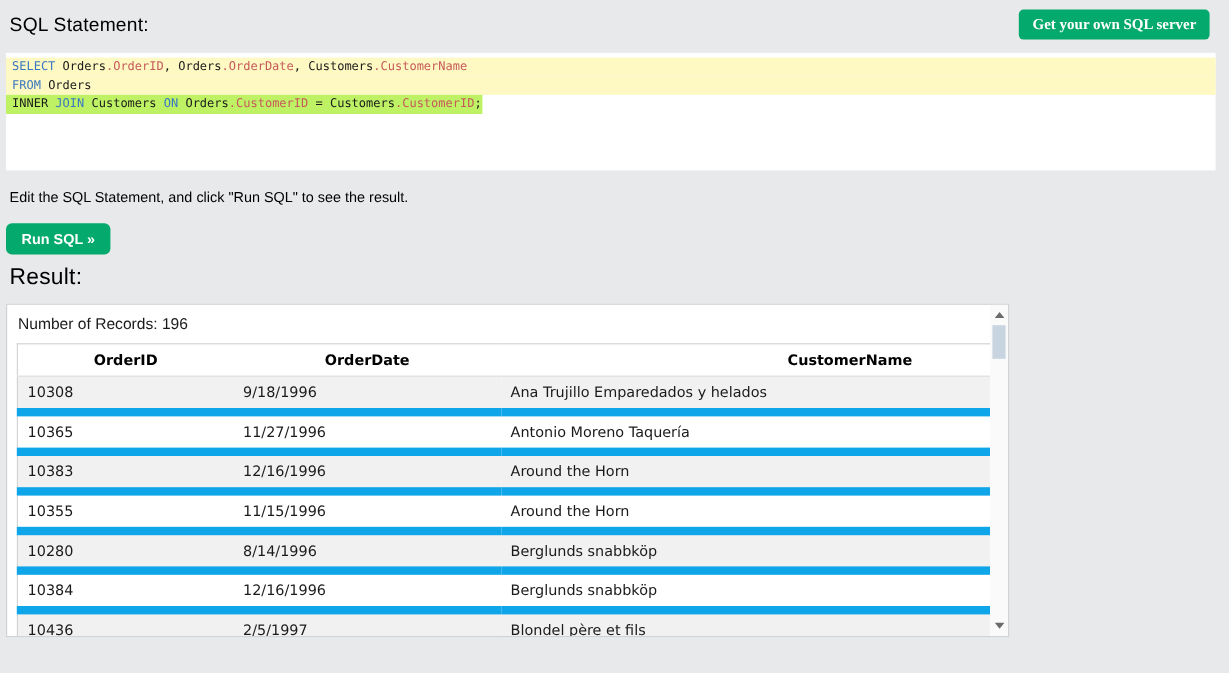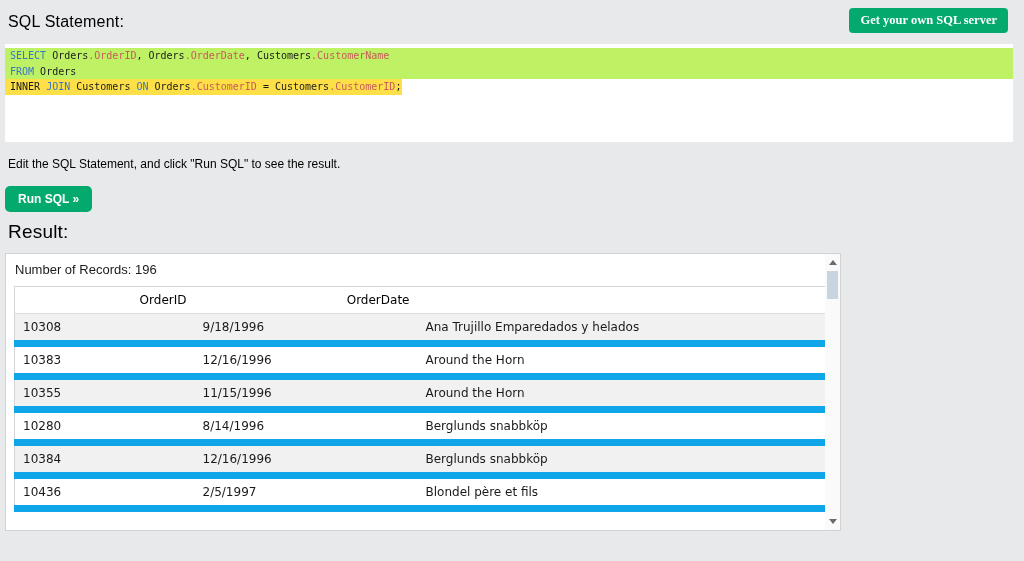--- a/index.html
+++ b/index.html
@@ -10,43 +10,43 @@
 
   .sql-title { position:absolute; left:8px; top:13px; font-size:16px; color:#000; letter-spacing:0.2px; }
   .server-btn { position:absolute; top:8px; right:16px; background:#04aa6d; color:#fff; border:none;
                 font-family:Liberation Serif, serif; font-size:12.5px; font-weight:700;
                 padding:5px 11px; border-radius:4px; cursor:pointer; }
 
   .editor { position:absolute; left:5px; top:44px; width:1008px; height:98px; background:#fff;
             font-family:"DejaVu Sans Mono","Liberation Mono", monospace; font-size:10px;
             line-height:15.5px; padding-top:4px; cursor:text; }
   .cl { height:15.5px; white-space:pre; padding-left:5px; }
-  .cl.sel-full { background:#bef264; }
+  .cl.sel-full { background:#fef9c3; }
   .cl.sel-text { padding-left:0; }
-  .selbg { background:#fde047; display:inline-block; height:15.5px; padding-left:5px; padding-right:1px; }
+  .selbg { background:#bef264; display:inline-block; height:15.5px; padding-left:5px; padding-right:1px; }
   .kw { color:#3a77c2; }
   .fd { color:#c75a5a; }
   .pl { color:#1a1a1a; }
 
   .instructions { position:absolute; left:8px; top:157px; font-size:12px; color:#000; }
 
   .run-btn { position:absolute; left:5px; top:186px; background:#04aa6d; color:#fff; border:none;
              font-family:"Liberation Sans", sans-serif; font-size:12px; font-weight:700;
              padding:6px 13px; border-radius:5px; cursor:pointer; }
 
   .result-title { position:absolute; left:8px; top:221px; font-size:19px; color:#000; letter-spacing:0.2px; }
 
   .result-panel { position:absolute; left:5px; top:253px; width:836px; height:278px; background:#fff;
                   border:1px solid #d0d2d4; overflow:hidden; }
   .records { margin:8px 0 0 9px; font-size:13px; color:#1a1a1a; }
 
   table.result-table { margin:9px 0 0 8px; width:985px; border-collapse:collapse; table-layout:fixed;
                        font-family:"DejaVu Sans", sans-serif; font-size:12px; color:#1a1a1a;
                        border:1px solid #d4d4d4; }
-  .result-table th { font-weight:400; text-align:right; padding:6px 8px; border-bottom:1px solid #ddd;
+  .result-table th { font-weight:700; text-align:center; padding:6px 8px; border-bottom:1px solid #ddd;
                      background:#fff; color:#000;margin-left:16px; }
   .result-table td { padding:6px 8px; border-bottom:7px solid #0ea5e9; }
   .result-table tbody tr:nth-child(odd) { background:#f1f1f1; }
   .result-table tbody tr:nth-child(even) { background:#fff; }
 
   .vscroll { position:absolute; top:0; right:0; width:15px; height:276px; background:#fafafa; }
   .sb-btn { position:absolute; left:0; width:15px; height:15px; display:flex; align-items:center; justify-content:center; }
   .sb-up { top:1px; }
   .sb-down { bottom:1px; }
   .tri-up { width:0; height:0; border-left:4px solid transparent; border-right:4px solid transparent;
@@ -94,20 +94,25 @@
             <th>CustomerName</th>
           </tr>
         </thead>
       <tbody id="tbody">
           <tr>
             <td>10308</td>
             <td>9/18/1996</td>
             <td>Ana Trujillo Emparedados y helados</td>
           </tr>
           <tr>
+            <td>10365</td>
+            <td>11/27/1996</td>
+            <td>Antonio Moreno Taquería</td>
+          </tr>
+          <tr>
             <td>10383</td>
             <td>12/16/1996</td>
             <td>Around the Horn</td>
           </tr>
           <tr>
             <td>10355</td>
             <td>11/15/1996</td>
             <td>Around the Horn</td>
           </tr>
           <tr>

